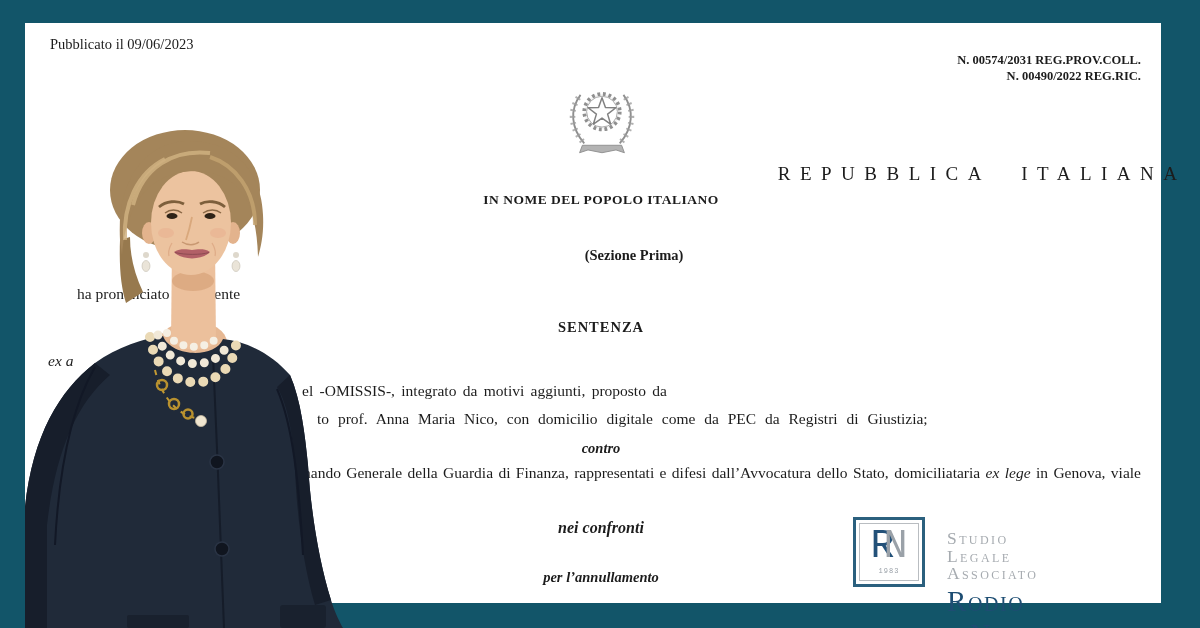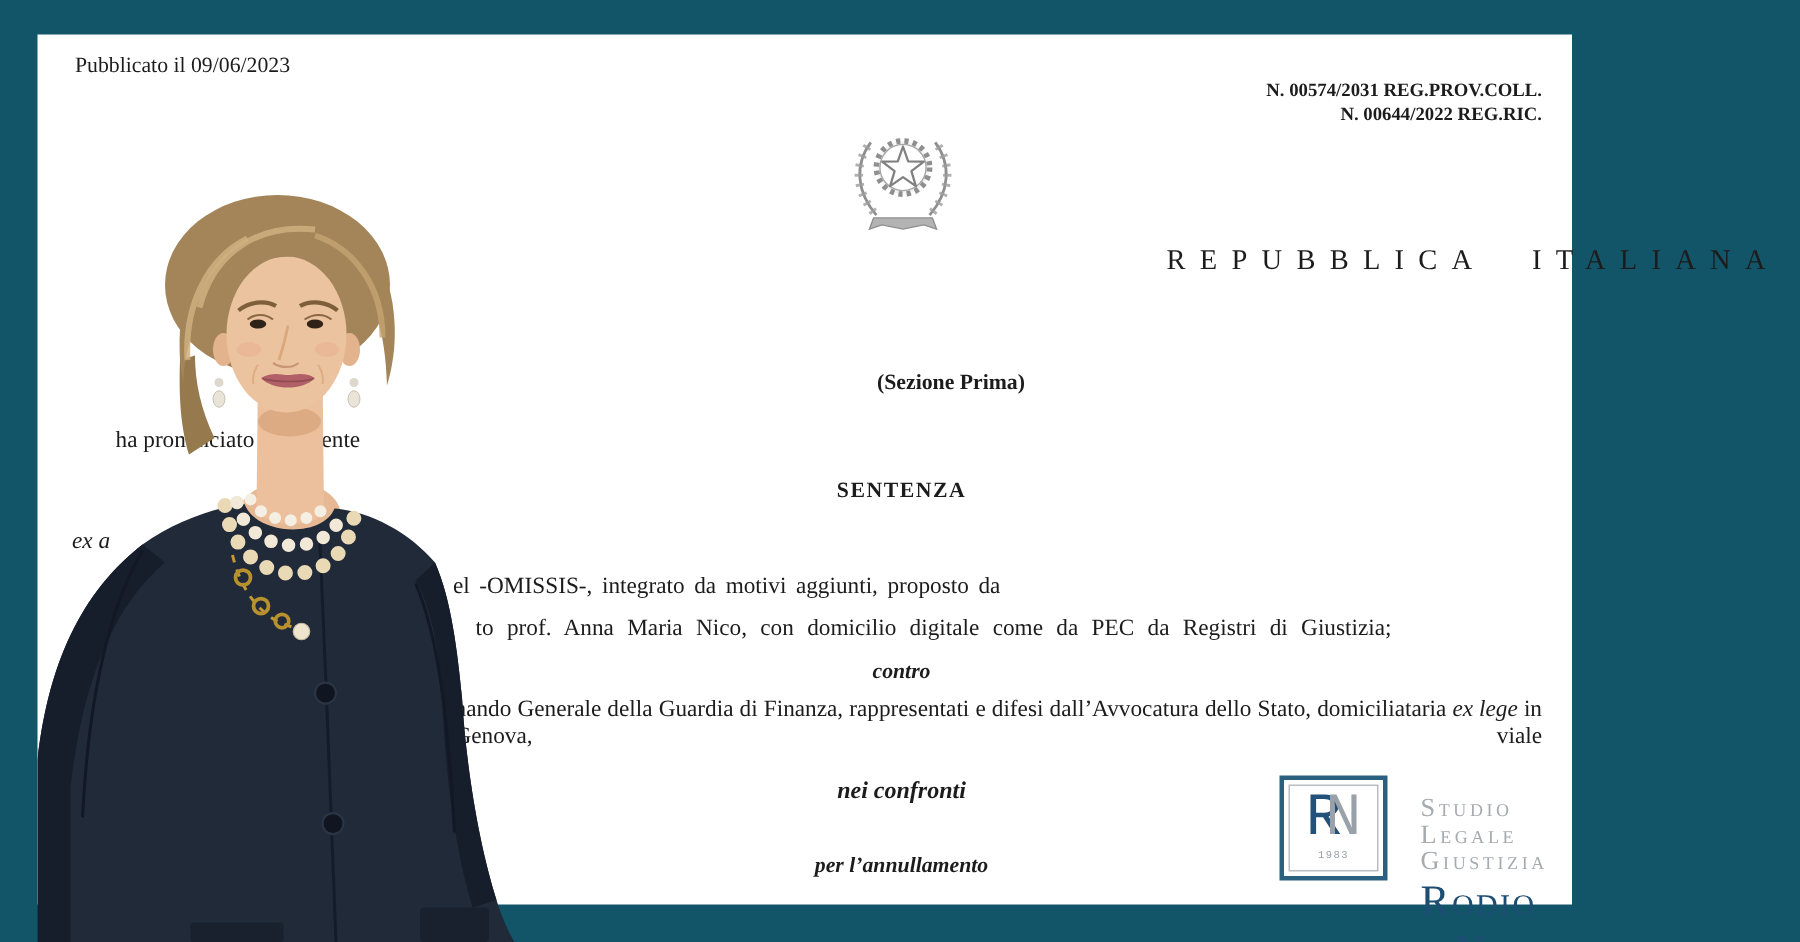--- a/index.html
+++ b/index.html
@@ -1,17 +1,17 @@
 <!DOCTYPE html>
 <html><head>
 <meta charset="utf-8">
 <style>
   html,body{margin:0;padding:0;width:1200px;height:628px;overflow:hidden;background:#125569;}
   .frame{position:absolute;inset:0;background:#125569;font-family:"Liberation Serif","DejaVu Serif",serif;}
-  .document{position:absolute;left:25px;top:23px;width:1023px;height:580px;background:#ffffff;color:#1c1c1c;}
+  .document{position:absolute;left:25px;top:23px;width:1136px;height:580px;background:#ffffff;color:#1c1c1c;}
   .document .abs{position:absolute;white-space:nowrap;}
   .published{left:25px;top:13px;font-size:14.5px;}
   .registry{right:20px;top:30px;text-align:right;font-weight:bold;font-size:12.5px;line-height:15.5px;}
   .emblem{left:535px;top:58px;}
   .centerline{position:absolute;left:0;width:1152px;text-align:center;white-space:nowrap;}
   .republic{top:140px;font-size:19px;font-weight:normal;letter-spacing:0.5em;word-spacing:0.9em;padding-left:0.5em;text-align:right;}
   .inname{top:169px;font-size:13.5px;font-weight:bold;letter-spacing:0.5px;}
   .court{top:194px;font-size:16px;font-weight:bold;}
   .section{top:224px;font-size:14.5px;font-weight:bold;padding-left:33px;}
   .pronounced{left:52px;top:262px;font-size:15.5px;}
@@ -40,39 +40,40 @@
 </head>
 <body>
 
 <div class="frame">
   <div class="document">
 
     <div class="abs published">Pubblicato il 09/06/2023</div>
 
     <div class="abs registry">
       <div>N. 00574/2031 REG.PROV.COLL.</div>
-      <div>N. 00644/2022 REG.RIC.</div>
+      <div>N. 00490/2022 REG.RIC.</div>
     </div>
 
     <div class="abs emblem">
       <svg width="84" height="80" viewBox="0 0 90 80">
         <g fill="none">
           <path d="M26,64 C12,48 10,28 22,12" stroke="#8f8f8f" stroke-width="2"></path>
           <path d="M24,62 C11,46 10,28 21,13" stroke="#9d9d9d" stroke-width="6" stroke-dasharray="2 5" opacity="0.8"></path>
           <path d="M64,64 C78,48 80,28 68,12" stroke="#8f8f8f" stroke-width="2"></path>
           <path d="M66,62 C79,46 80,28 69,13" stroke="#9d9d9d" stroke-width="6" stroke-dasharray="2 5" opacity="0.8"></path>
         </g>
         <circle cx="45" cy="30" r="19" fill="#f5f5f5" stroke="#8f8f8f" stroke-width="4" stroke-dasharray="3 3"></circle>
         <circle cx="45" cy="30" r="16.5" fill="#ffffff" stroke="#a5a5a5" stroke-width="1"></circle>
         <path d="M45 15 L48.7 25.6 59.9 25.8 51 32.6 54.2 43.3 45 36.9 35.8 43.3 39 32.6 30.1 25.8 41.3 25.6 Z" fill="#fdfdfd" stroke="#808080" stroke-width="1.6" stroke-linejoin="round"></path>
         <path d="M24,66 L66,66 L69,74 L60,71 L45,74 L30,71 L21,74 Z" fill="#b3b3b3" stroke="#8f8f8f" stroke-width="1"></path>
       </svg>
     </div>
 
     <div class="centerline republic">REPUBBLICA ITALIANA</div>
+    <div class="centerline inname">IN NOME DEL POPOLO ITALIANO</div>
     <div class="centerline section">(Sezione Prima)</div>
 
     <div class="abs pronounced">ha pronunciato la presente</div>
     <div class="centerline sentenza">SENTENZA</div>
     <div class="abs exfrag">ex a</div>
     <div class="abs caseline">el -OMISSIS-, integrato da motivi aggiunti, proposto da</div>
     <div class="abs counselline">to prof. Anna Maria Nico, con domicilio digitale come da PEC da Registri di Giustizia;</div>
     <div class="centerline controline">contro</div>
 
     <div class="respondent"><span>nando Generale della Guardia di Finanza, rappresentati e difesi dall’Avvocatura dello Stato, domiciliataria </span><span class="latin">ex lege</span><span> in Genova, viale</span></div>
@@ -81,21 +82,21 @@
     <div class="centerline annulline">per l’annullamento</div>
 
     <div class="logo">
       <div class="logo-square">
         <div class="logo-square-inner">
           <div class="monogram"><span class="r">R</span><span class="n">N</span></div>
           <div class="logo-year">1983</div>
         </div>
       </div>
       <div class="logo-lockup">
-        <div class="logo-tagline">Studio Legale Giustizia</div>
+        <div class="logo-tagline">Studio Legale Associato</div>
         <div class="logo-name">Rodio e Nico</div>
       </div>
     </div>
   </div>
 
   <svg class="portrait" width="370" height="523" viewBox="0 0 370 523">
 
     <g>
       <ellipse cx="168" cy="238" rx="34" ry="22" fill="#e6b893"></ellipse>
       <path d="M147,140 L146,236 C158,247 180,247 191,238 L190,140 Z" fill="#ecc09c"></path>

